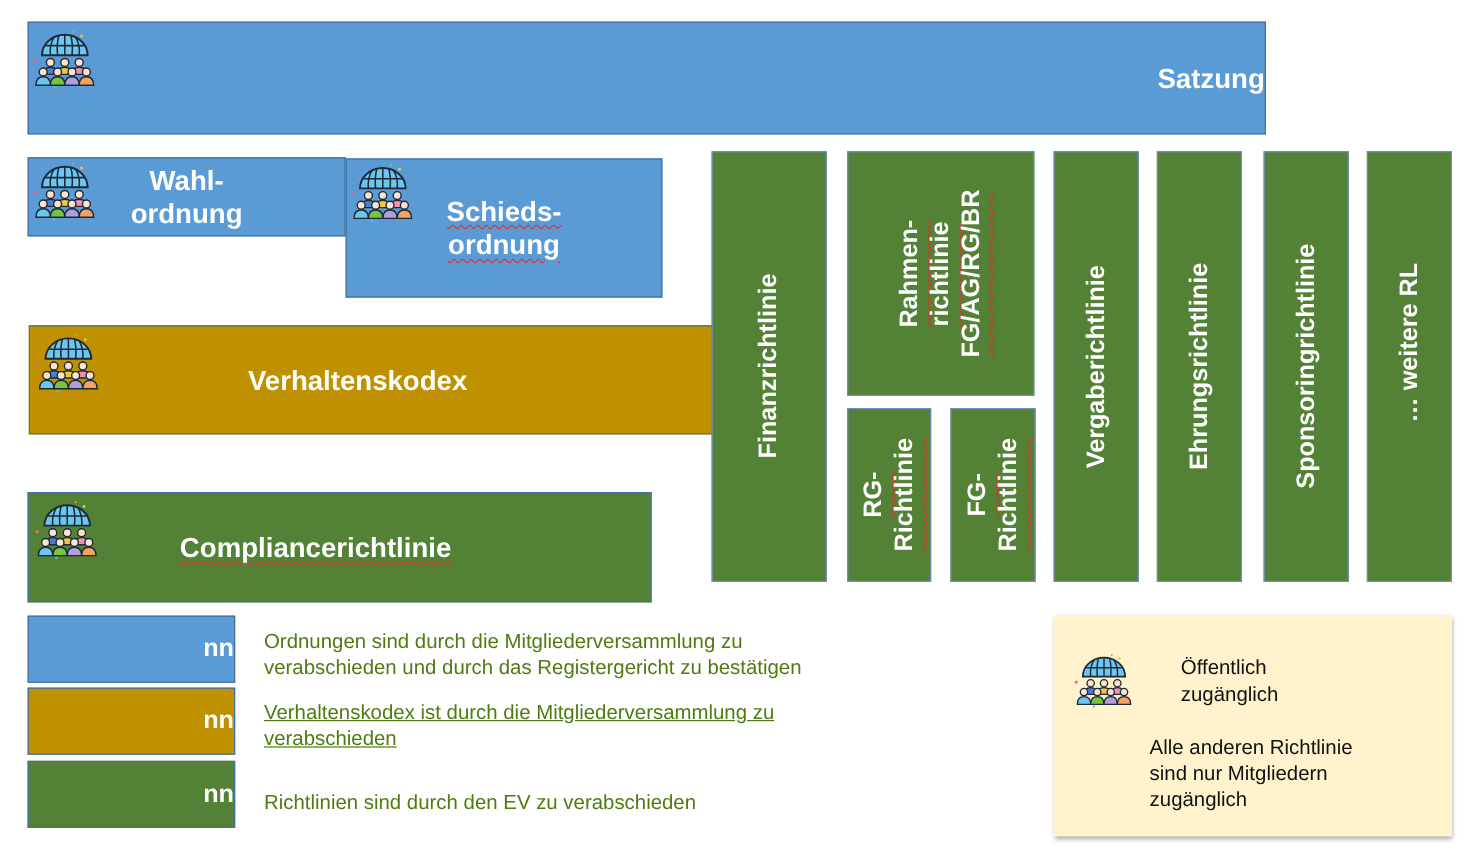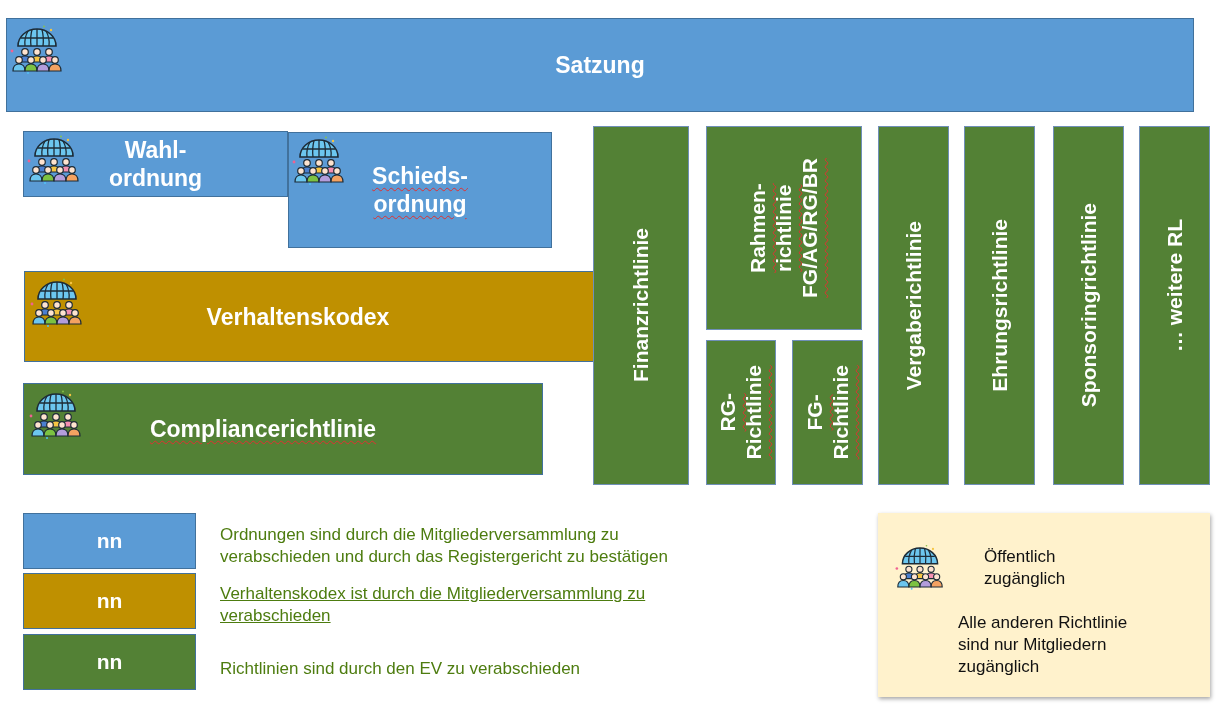--- a/index.html
+++ b/index.html
@@ -24,21 +24,21 @@
     .vtext {
       writing-mode: vertical-rl; transform: rotate(180deg);
       font-size: 21px; line-height: 26px; white-space: pre-line; text-align: center;
     }
     .icon {
       position: absolute; width: 54px; height: 50px;
     }
     .legend-box {
       position: absolute; box-sizing: border-box; border: 1px solid #41719c;
       width: 173px; height: 56px;
-      display: flex; align-items: center; justify-content: center;
+      display: flex; align-items: center; justify-content: flex-end;
       color: #ffffff; font-weight: bold; font-size: 21px;
     }
     .legend-text {
       position: absolute; left: 220px; color: #4d7c0f; font-size: 17px; line-height: 22px;
       white-space: pre-line;
     }
     .info {
       position: absolute; left: 878px; top: 513px; width: 332px; height: 184px;
       box-sizing: border-box; background: #fff2cc;
       box-shadow: 1px 2px 4px rgba(0,0,0,0.35);
@@ -72,21 +72,21 @@
       <circle cx="21" cy="35" r="3.3" fill="#fde3cf" stroke="#1d2b36" stroke-width="1.2"></circle>
       <path d="M15 46 Q15 39 21 39 Q27 39 27 46 Z" fill="#7cc242" stroke="#1d2b36" stroke-width="1.2"></path>
       <circle cx="33" cy="35" r="3.3" fill="#fde3cf" stroke="#1d2b36" stroke-width="1.2"></circle>
       <path d="M27 46 Q27 39 33 39 Q39 39 39 46 Z" fill="#b39ddb" stroke="#1d2b36" stroke-width="1.2"></path>
       <circle cx="45" cy="35" r="3.3" fill="#fde3cf" stroke="#1d2b36" stroke-width="1.2"></circle>
       <path d="M39 46 Q39 39 45 39 Q51 39 51 46 Z" fill="#f4a261" stroke="#1d2b36" stroke-width="1.2"></path>
     </symbol>
   </defs>
 </svg>
 
-<div class="box blue" style="left:6px; top:18px; width:1188px; height:94px;">
+<div class="box blue" style="left:23px; top:18px; width:1032px; height:94px;justify-content:flex-end;">
   <svg class="icon" style="left:3px; top:6px;">
       <use href="#globe-people"></use>
     </svg>
   <span class="label">Satzung</span>
 </div>
 
 <div class="box blue" style="left:23px; top:131px; width:265px; height:66px;">
   <svg class="icon" style="left:3px; top:3px;">
       <use href="#globe-people"></use>
     </svg>
@@ -102,21 +102,21 @@
 ordnung</span>
 </div>
 
 <div class="box gold" style="left:24px; top:271px; width:588px; height:91px;">
   <svg class="icon" style="left:5px; top:6px;">
       <use href="#globe-people"></use>
     </svg>
   <span class="label" style="margin-left:-40px;">Verhaltenskodex</span>
 </div>
 
-<div class="box green" style="left:23px; top:383px; width:520px; height:92px;">
+<div class="box green" style="left:23px; top:410px; width:520px; height:92px;">
   <svg class="icon" style="left:5px; top:6px;">
       <use href="#globe-people"></use>
     </svg>
   <span class="label spell" style="margin-left:-40px;">Compliancerichtlinie</span>
 </div>
 
 <div class="box green vbox" style="left:593px; top:126px; width:96px; height:359px;">
   <span class="vtext">Finanzrichtlinie</span>
 </div>
 

